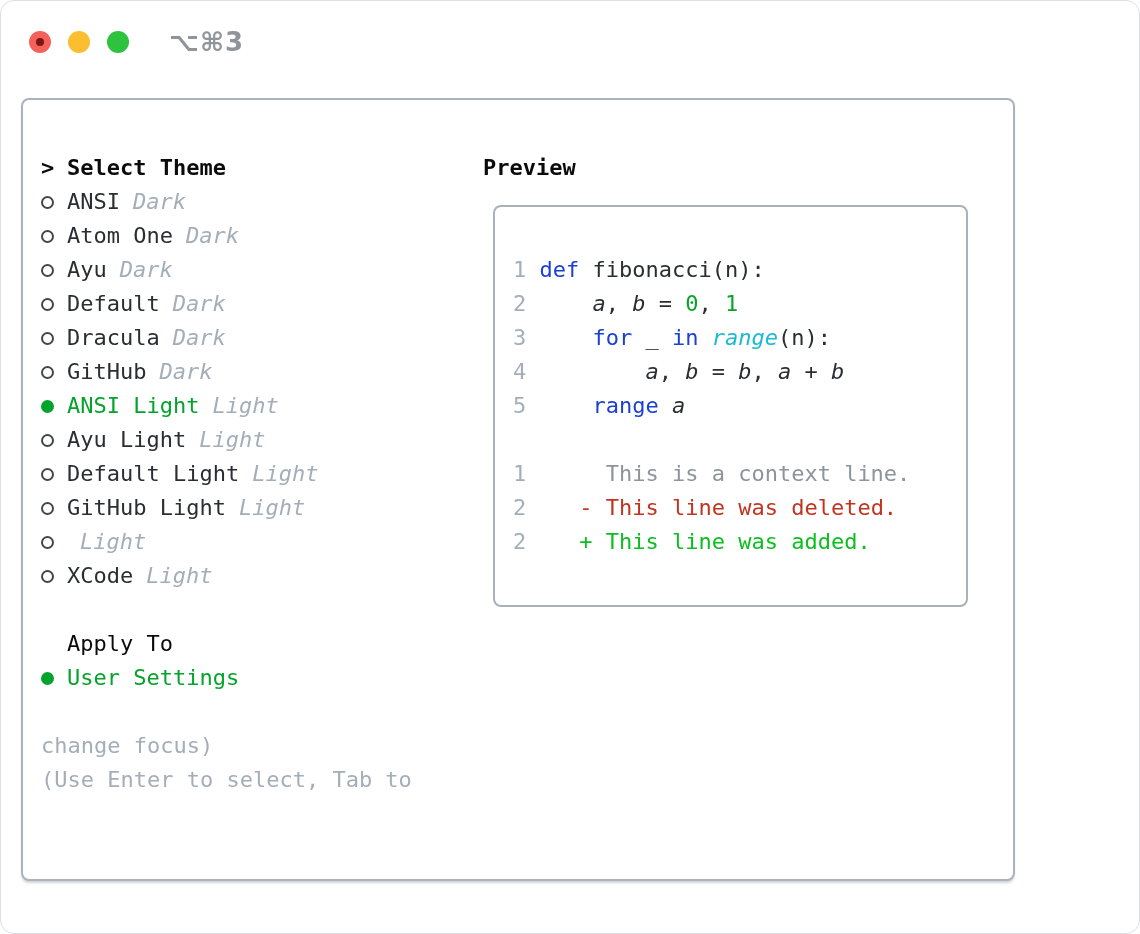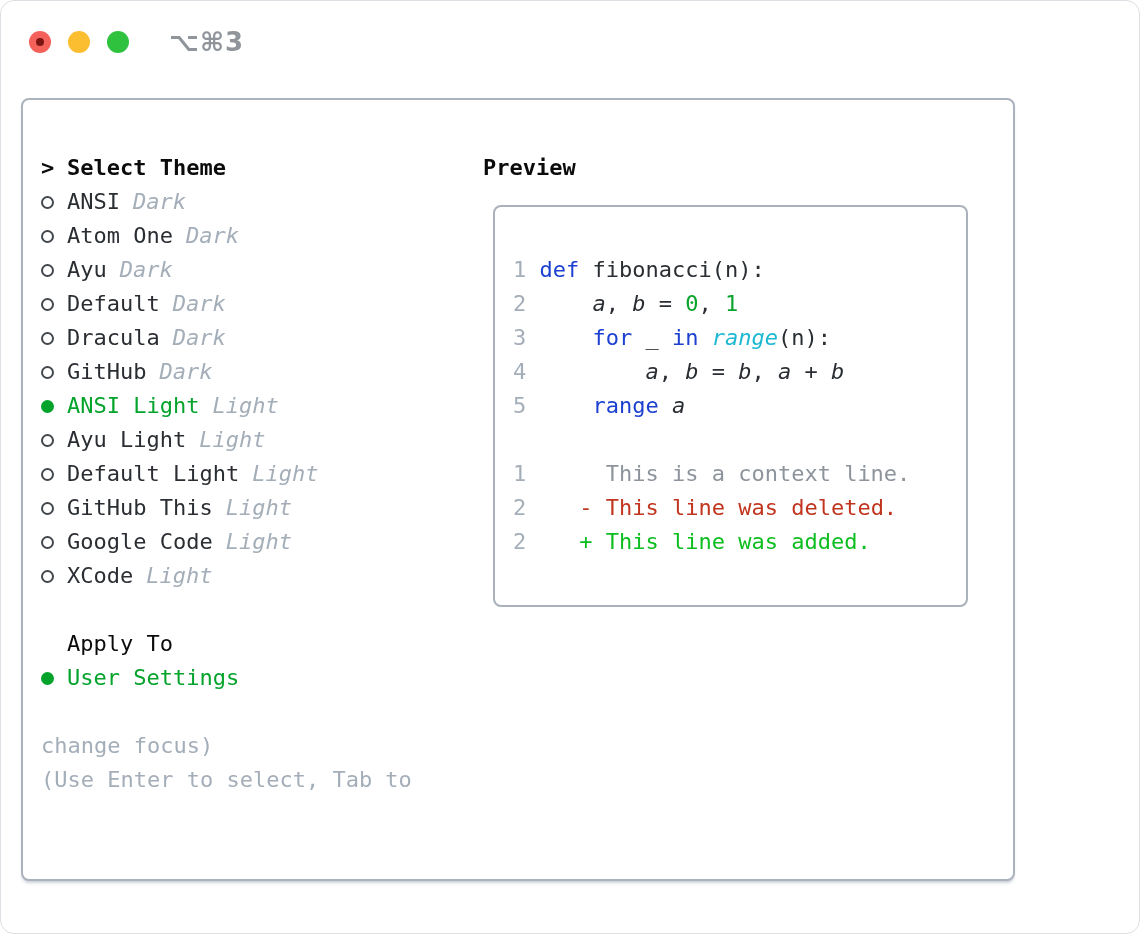--- a/index.html
+++ b/index.html
@@ -120,22 +120,22 @@
       <div>
           <div class="row"><span class="slot"><span class="bullet"></span></span><span class="theme-name">ANSI</span><span class="tag">Dark</span></div>
           <div class="row"><span class="slot"><span class="bullet"></span></span><span class="theme-name">Atom One</span><span class="tag">Dark</span></div>
           <div class="row"><span class="slot"><span class="bullet"></span></span><span class="theme-name">Ayu</span><span class="tag">Dark</span></div>
           <div class="row"><span class="slot"><span class="bullet"></span></span><span class="theme-name">Default</span><span class="tag">Dark</span></div>
           <div class="row"><span class="slot"><span class="bullet"></span></span><span class="theme-name">Dracula</span><span class="tag">Dark</span></div>
           <div class="row"><span class="slot"><span class="bullet"></span></span><span class="theme-name">GitHub</span><span class="tag">Dark</span></div>
           <div class="row selected"><span class="slot"><span class="bullet"></span></span><span class="theme-name">ANSI Light</span><span class="tag">Light</span></div>
           <div class="row"><span class="slot"><span class="bullet"></span></span><span class="theme-name">Ayu Light</span><span class="tag">Light</span></div>
           <div class="row"><span class="slot"><span class="bullet"></span></span><span class="theme-name">Default Light</span><span class="tag">Light</span></div>
-          <div class="row"><span class="slot"><span class="bullet"></span></span><span class="theme-name">GitHub This</span><span class="tag">Light</span></div>
-          <div class="row"><span class="slot"><span class="bullet"></span></span><span class="theme-name">Google Code</span><span class="tag">Light</span></div>
+          <div class="row"><span class="slot"><span class="bullet"></span></span><span class="theme-name">GitHub Light</span><span class="tag">Light</span></div>
+          <div class="row"><span class="slot"><span class="bullet"></span></span><span class="tag">Light</span></div>
           <div class="row"><span class="slot"><span class="bullet"></span></span><span class="theme-name">XCode</span><span class="tag">Light</span></div>
         </div>
 
       <div class="spacer"></div>
 
       <div class="row">
         <span class="slot"></span>
         <span class="subheader">Apply To</span>
       </div>
 

